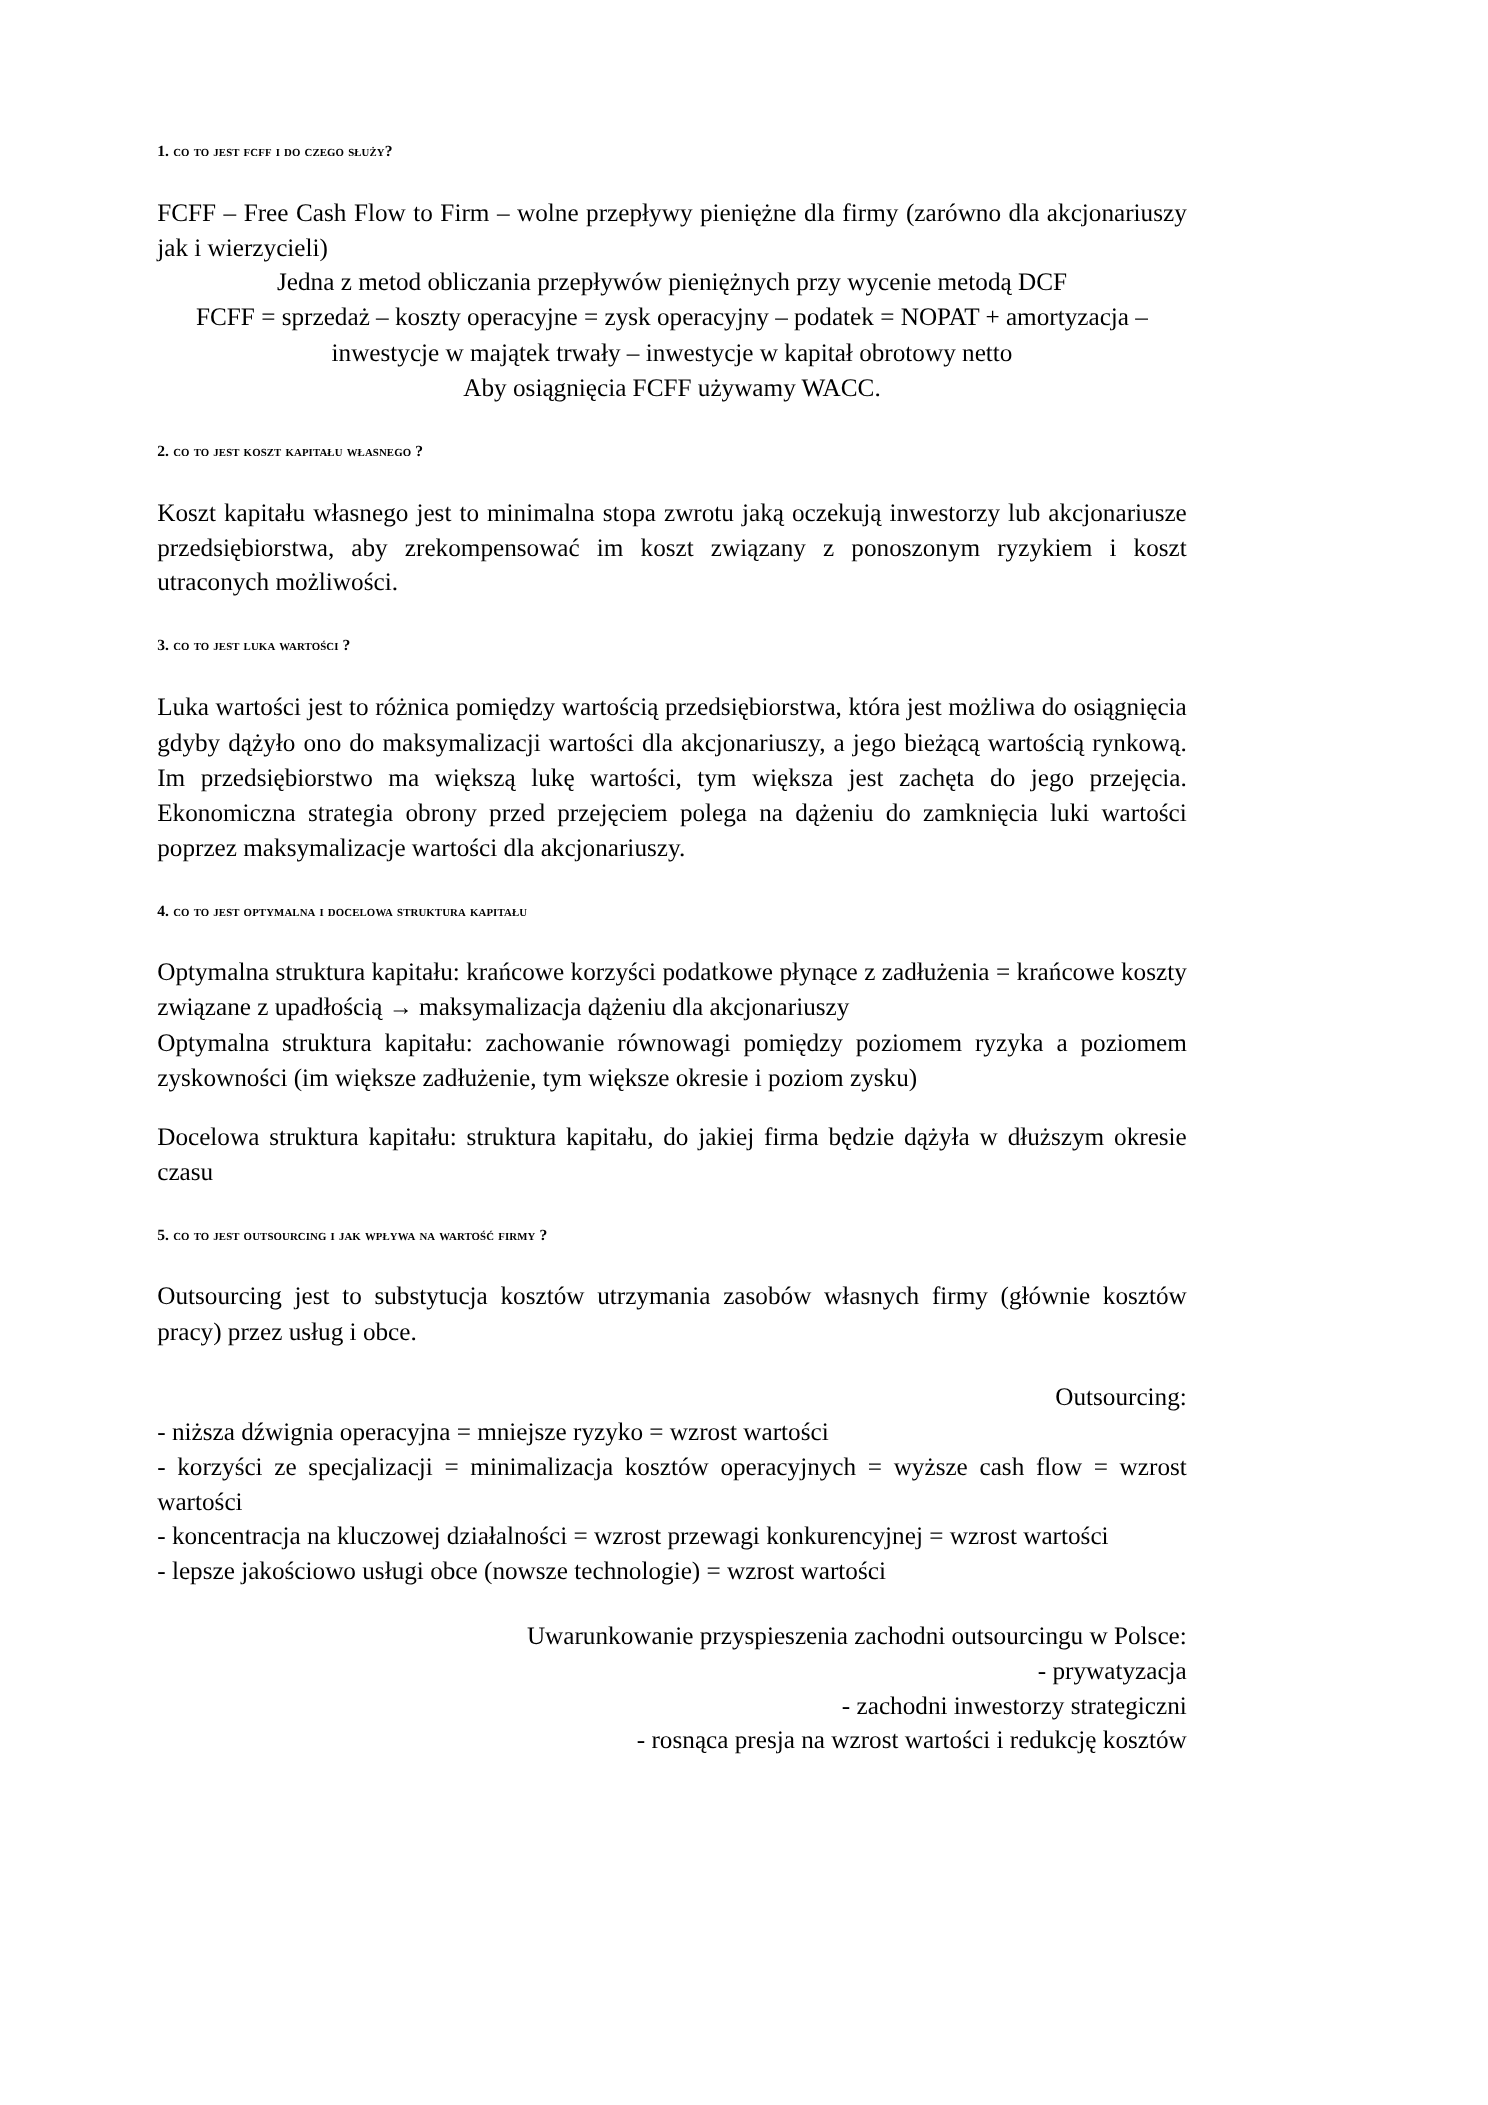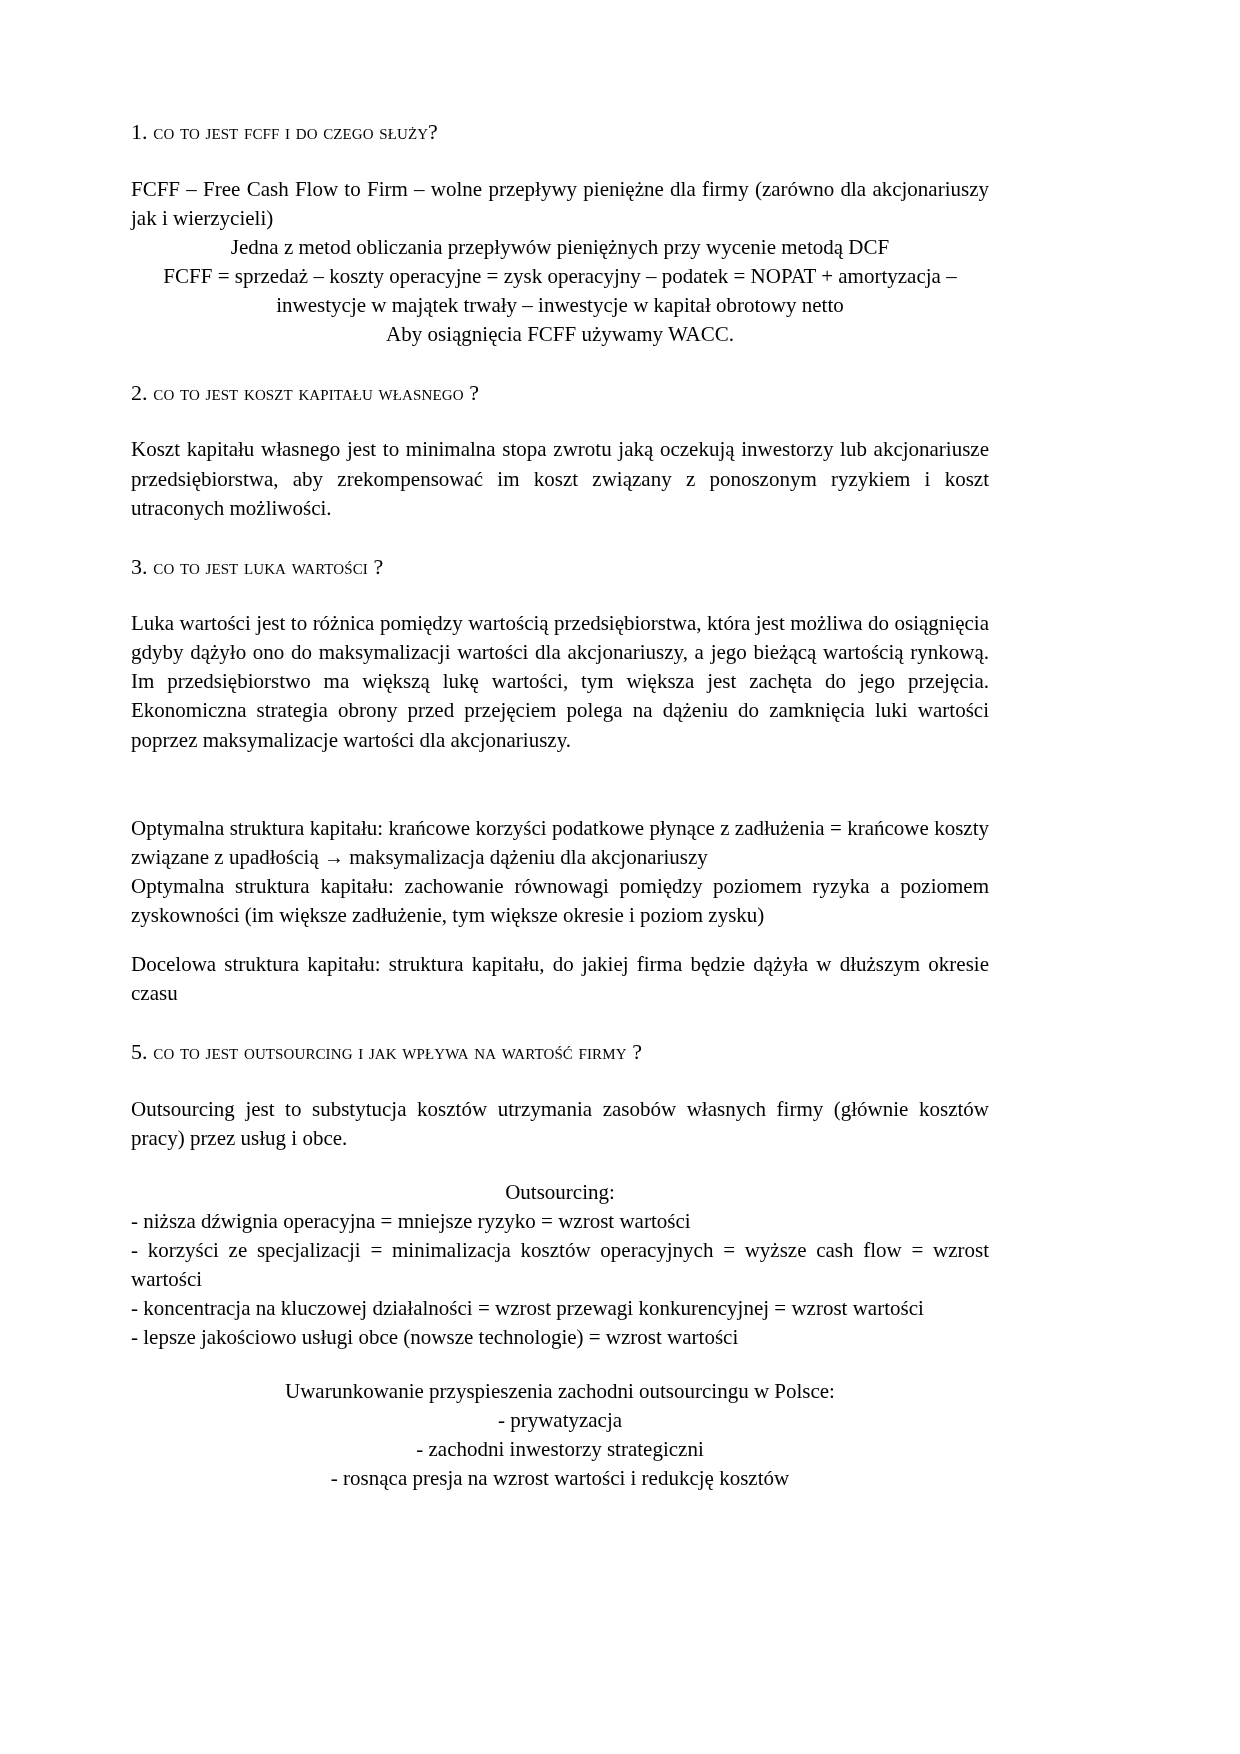--- a/index.html
+++ b/index.html
@@ -23,22 +23,22 @@
   }
   .content {
     position: absolute;
     left: 131px;
     top: 118px;
     width: 858px;
   }
 
   
   .sec-heading {
-    font-weight: normal;
-    font-size: 22px;
+    font-weight: bold;
+    font-size: 13px;
     line-height: 1.25;
     letter-spacing: 0.1px;
     margin: 0;
     white-space: nowrap;
   }
   .sec-heading .num {
     font-variant: normal;
     text-transform: none;
   }
   .sec-heading .caps {
@@ -48,21 +48,21 @@
 
   
   .para {
     font-size: 21px;
     line-height: 1.385;
     margin: 0;
     text-align: justify;
     text-justify: inter-word;
   }
   .para.left {
-    text-align: center;
+    text-align: right;
   }
   .para b {
     font-weight: normal;
   }
   .arrow {
     font-weight: bold;
     font-size: 20px;
   }
 
   
@@ -95,20 +95,21 @@
 
     <p class="para"><b>Koszt kapitału własnego</b><span> jest to minimalna stopa zwrotu jaką oczekują inwestorzy lub akcjonariusze przedsiębiorstwa, aby zrekompensować im koszt związany z ponoszonym ryzykiem i koszt utraconych możliwości.</span></p>
     <div class="gap-block"></div>
 
     <h2 class="sec-heading"><span class="num">3.</span> <span class="caps">Co to jest luka wartości ?</span></h2>
     <div class="gap-heading-after"></div>
 
     <p class="para"><b>Luka wartości</b><span> jest to różnica pomiędzy wartością przedsiębiorstwa, która jest możliwa do osiągnięcia gdyby dążyło ono do maksymalizacji wartości dla akcjonariuszy, a jego bieżącą wartością rynkową. Im przedsiębiorstwo ma większą lukę wartości, tym większa jest zachęta do jego przejęcia. Ekonomiczna strategia obrony przed przejęciem polega na dążeniu do zamknięcia luki wartości poprzez maksymalizacje wartości dla akcjonariuszy.</span></p>
     <div class="gap-block"></div>
 
+    <h2 class="sec-heading"><span class="num">4.</span> <span class="caps">Co to jest optymalna i docelowa struktura kapitału</span></h2>
     <div class="gap-heading-after"></div>
 
     <p class="para"><b>Optymalna struktura kapitału</b><span>: krańcowe korzyści podatkowe płynące z zadłużenia = krańcowe koszty związane z upadłością </span><span class="arrow">→</span><span> maksymalizacja dążeniu dla akcjonariuszy</span></p>
     <p class="para">Optymalna struktura kapitału: zachowanie równowagi pomiędzy poziomem ryzyka a poziomem zyskowności (im większe zadłużenie, tym większe okresie i poziom zysku)</p>
     <div class="gap-para"></div>
 
     <p class="para"><b>Docelowa struktura kapitału</b><span>: struktura kapitału, do jakiej firma będzie dążyła w dłuższym okresie czasu</span></p>
     <div class="gap-block"></div>
 
     <h2 class="sec-heading"><span class="num">5.</span> <span class="caps">Co to jest outsourcing i jak wpływa na wartość firmy ?</span></h2>

